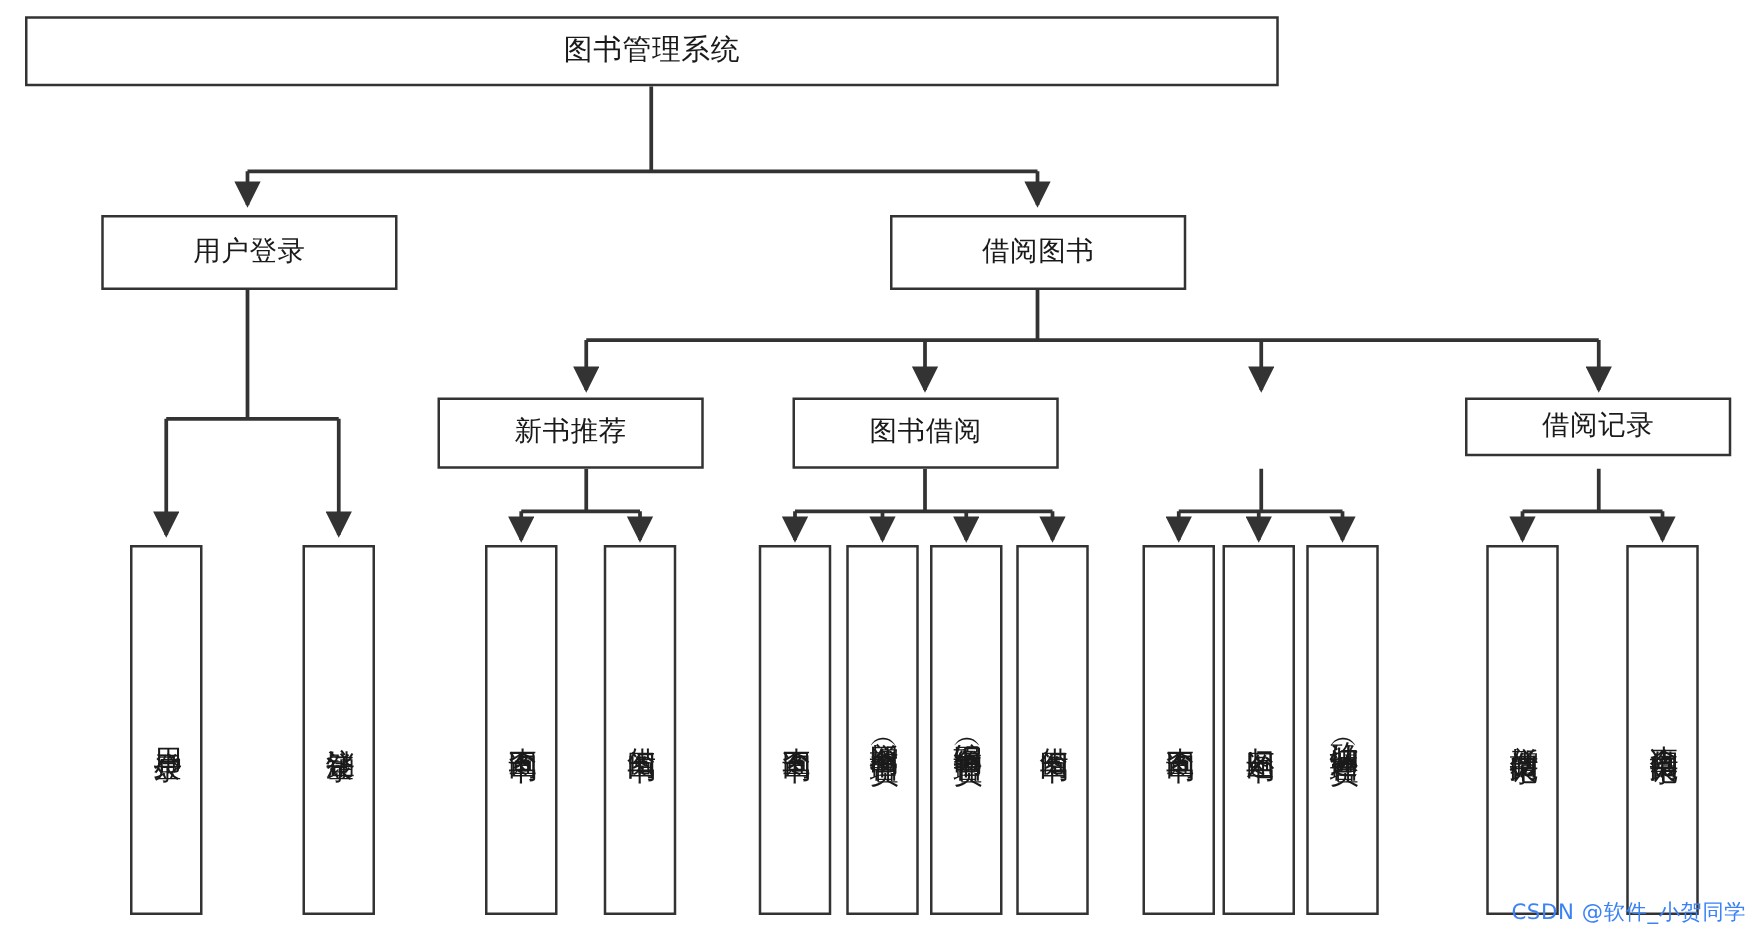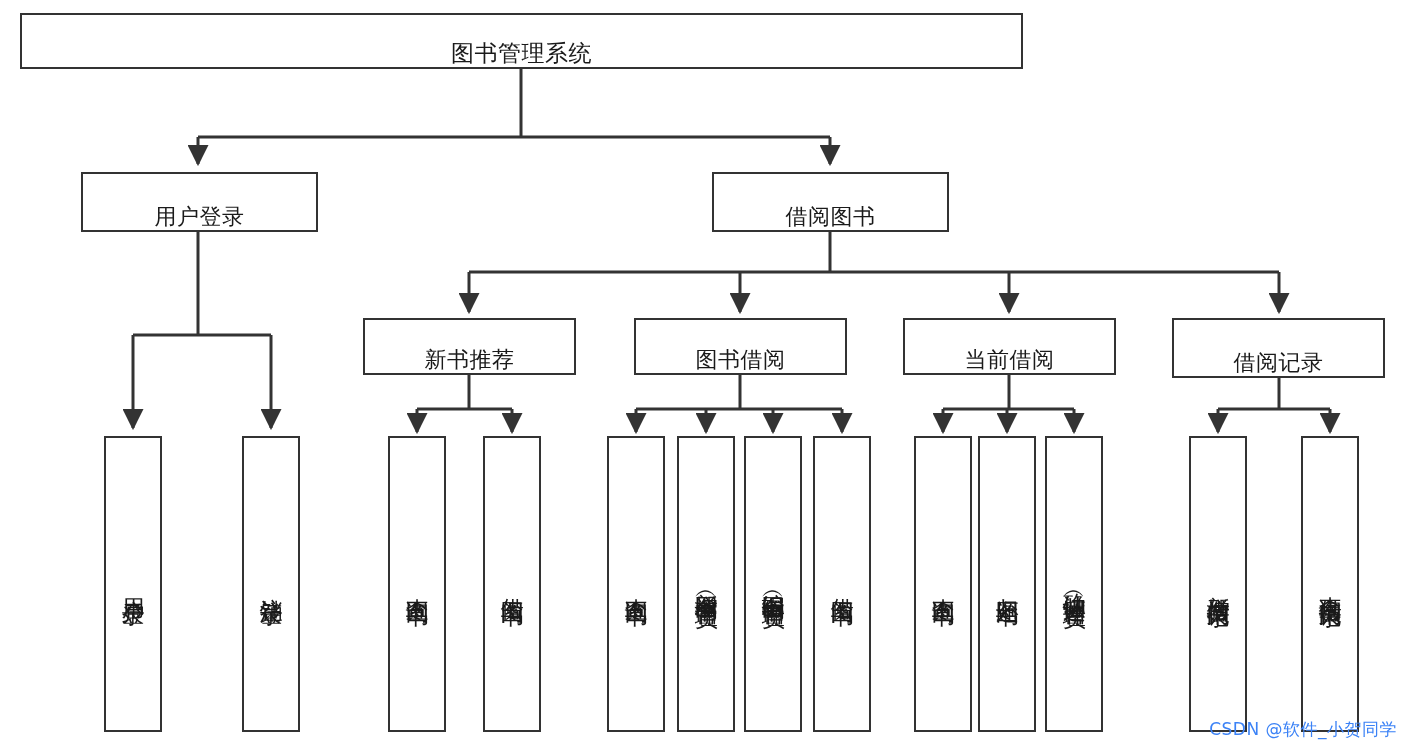--- a/index.html
+++ b/index.html
@@ -25,21 +25,21 @@
     top: 0;
     width: 1405px;
     height: 747px;
   }
   .node-box {
     position: absolute;
     box-sizing: border-box;
     background: #ffffff;
     border: 2.5px solid #333333;
     display: flex;
-    align-items: flex-end;
+    align-items: center;
     justify-content: center;
     color: #1a1a1a;
   }
   .node-label {
     display: block;
     text-align: center;
     line-height: 1.12;
     letter-spacing: 0.5px;
   }
   
@@ -131,30 +131,27 @@
     <span class="node-label">图书管理系统</span>
   </div>
 
   <div class="node-box node-h" style="left:81px; top:172px; width:237px; height:60px;">
     <span class="node-label">用户登录</span>
   </div>
   <div class="node-box node-h" style="left:712px; top:172px; width:237px; height:60px;">
     <span class="node-label">借阅图书</span>
   </div>
 
-  <div class="node-box node-h" style="left:363px; top:318px; width:213px; height:57px;">
+  <div class="node-box node-h" style="left:350px; top:318px; width:213px; height:57px;">
     <span class="node-label">新书推荐</span>
   </div>
   <div class="node-box node-h" style="left:634px; top:318px; width:213px; height:57px;">
     <span class="node-label">图书借阅</span>
   </div>
-  <div class="node-box node-h" style="left:903px; top:318px; width:213px; height:57px;">
-    <span class="node-label">当前借阅</span>
-  </div>
-  <div class="node-box node-h" style="left:1172px; top:318px; width:213px; height:60px;">
+  <div class="node-box node-h" style="left:1172px; top:318px; width:213px; height:47px;">
     <span class="node-label">借阅记录</span>
   </div>
 
   <div class="node-box node-v" style="left:104px; top:436px; width:58px; height:296px;">
     <span class="node-label">用户登录</span>
   </div>
   <div class="node-box node-v" style="left:242px; top:436px; width:58px; height:296px;">
     <span class="node-label">注销登录</span>
   </div>
 

